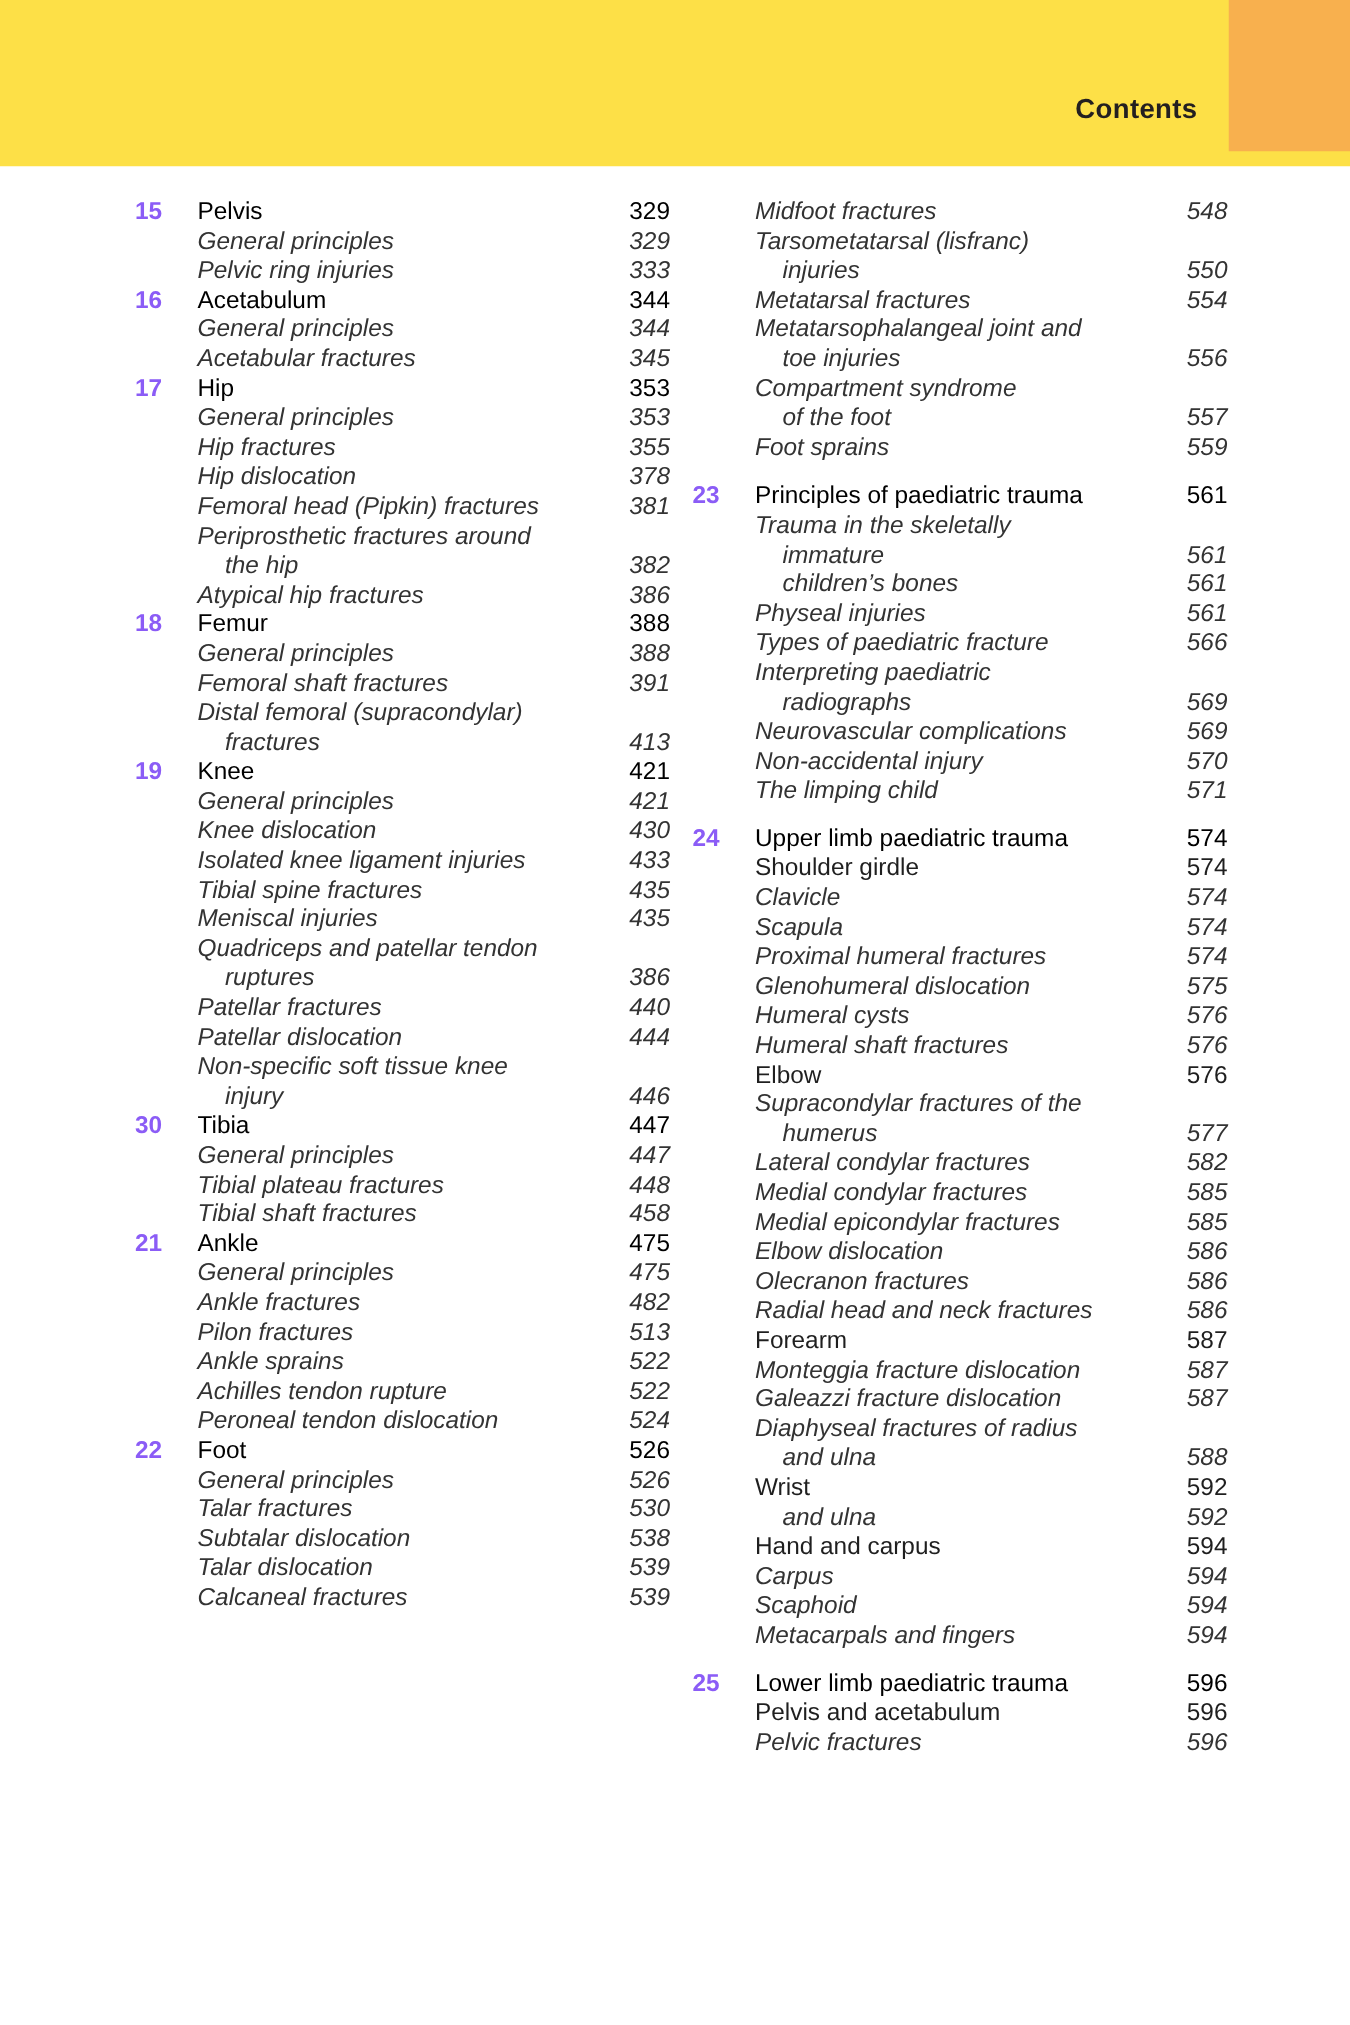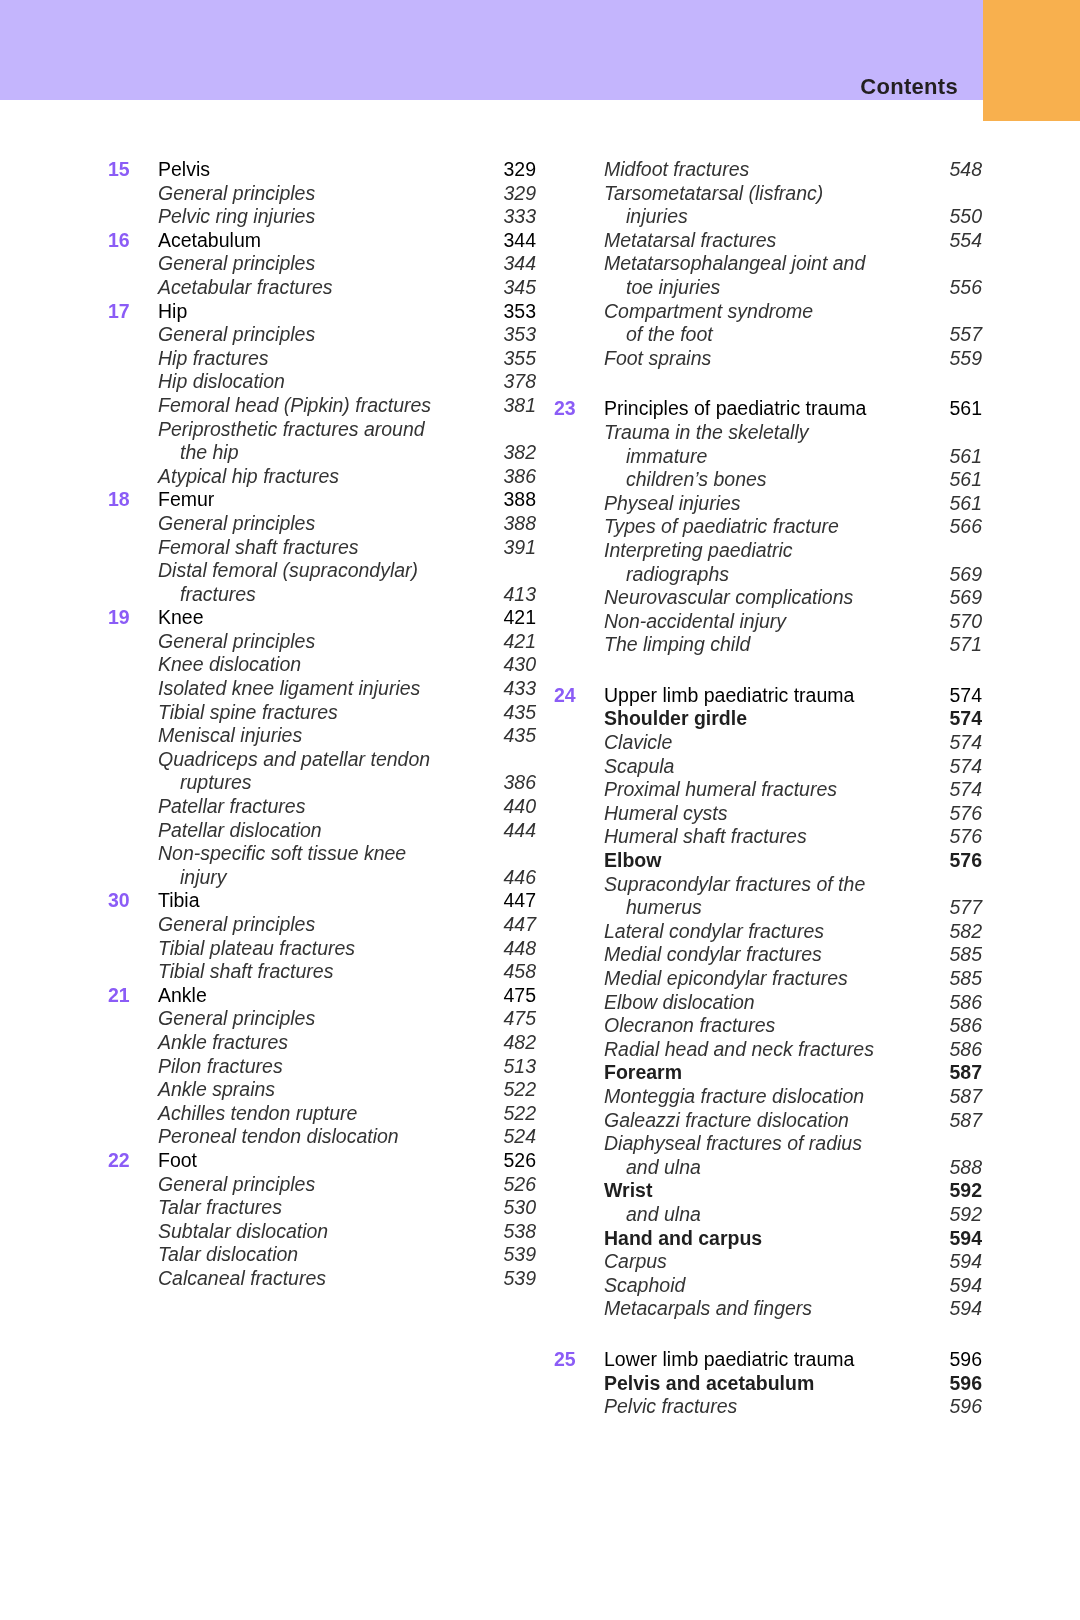--- a/index.html
+++ b/index.html
@@ -1,43 +1,43 @@
 <!DOCTYPE html>
 <html><head>
 <meta charset="utf-8">
 <style>
   html, body { margin: 0; padding: 0; }
   body {
     width: 1080px; height: 1620px; background: #ffffff; position: relative; overflow: hidden;
     font-family: "Liberation Sans", "DejaVu Sans", sans-serif; color: #2b2b2b;
   }
   .header {
-    position: absolute; left: 0; top: 0; width: 1080px; height: 100px; background: #c4b5fd;
+    position: absolute; left: 0; top: 0; width: 1080px; height: 133px; background: #fde047;
   }
   .tab {
     position: absolute; left: 983px; top: 0; width: 97px; height: 121px; background: #f8b04e;
   }
   .header-title {
     position: absolute; right: 122px; top: 74px; font-weight: bold; font-size: 22px; color: #231f20;
     letter-spacing: 0.3px;
   }
   .col { position: absolute; top: 158px; }
   .col.left { left: 108px; width: 428px; }
   .col.right { left: 554px; width: 428px; }
   .chapter { position: relative; }
   .col.left .chapter + .chapter { }
-  .col.right .chapter + .chapter { margin-top: 27px; }
+  .col.right .chapter + .chapter { margin-top: 15px; }
   .row { position: relative; height: 23.6px; line-height: 23.6px; font-size: 19.5px; white-space: nowrap; }
   .num { position: absolute; left: 0; font-weight: bold; color: #8b5cf6; }
   .label { position: absolute; left: 50px; }
   .label.cont { left: 72px; }
   .page { position: absolute; right: 0; text-align: right; }
   .row.chap .label, .row.chap .page { font-weight: normal; font-style: normal; color: #000000; }
   .row.sub .label, .row.sub .page { font-style: italic; color: #333; }
-  .row.head .label, .row.head .page { font-weight: bold; font-style: normal; color: #1f1f1f; }
+  .row.head .label, .row.head .page { font-weight: normal; font-style: normal; color: #1f1f1f; }
   .col.right .row .label { left: 50px; }
   .col.right .row .label.cont { left: 72px; }
 </style>
 </head>
 <body>
 
 <div class="header">
   <div class="tab">
     
   </div>
@@ -355,20 +355,24 @@
       </div>
       <div class="row sub">
         <span class="label">Scapula</span>
         <span class="page">574</span>
       </div>
       <div class="row sub">
         <span class="label">Proximal humeral fractures</span>
         <span class="page">574</span>
       </div>
       <div class="row sub">
+        <span class="label">Glenohumeral dislocation</span>
+        <span class="page">575</span>
+      </div>
+      <div class="row sub">
         <span class="label">Humeral cysts</span>
         <span class="page">576</span>
       </div>
       <div class="row sub">
         <span class="label">Humeral shaft fractures</span>
         <span class="page">576</span>
       </div>
       <div class="row head">
         <span class="label">Elbow</span>
         <span class="page">576</span>

